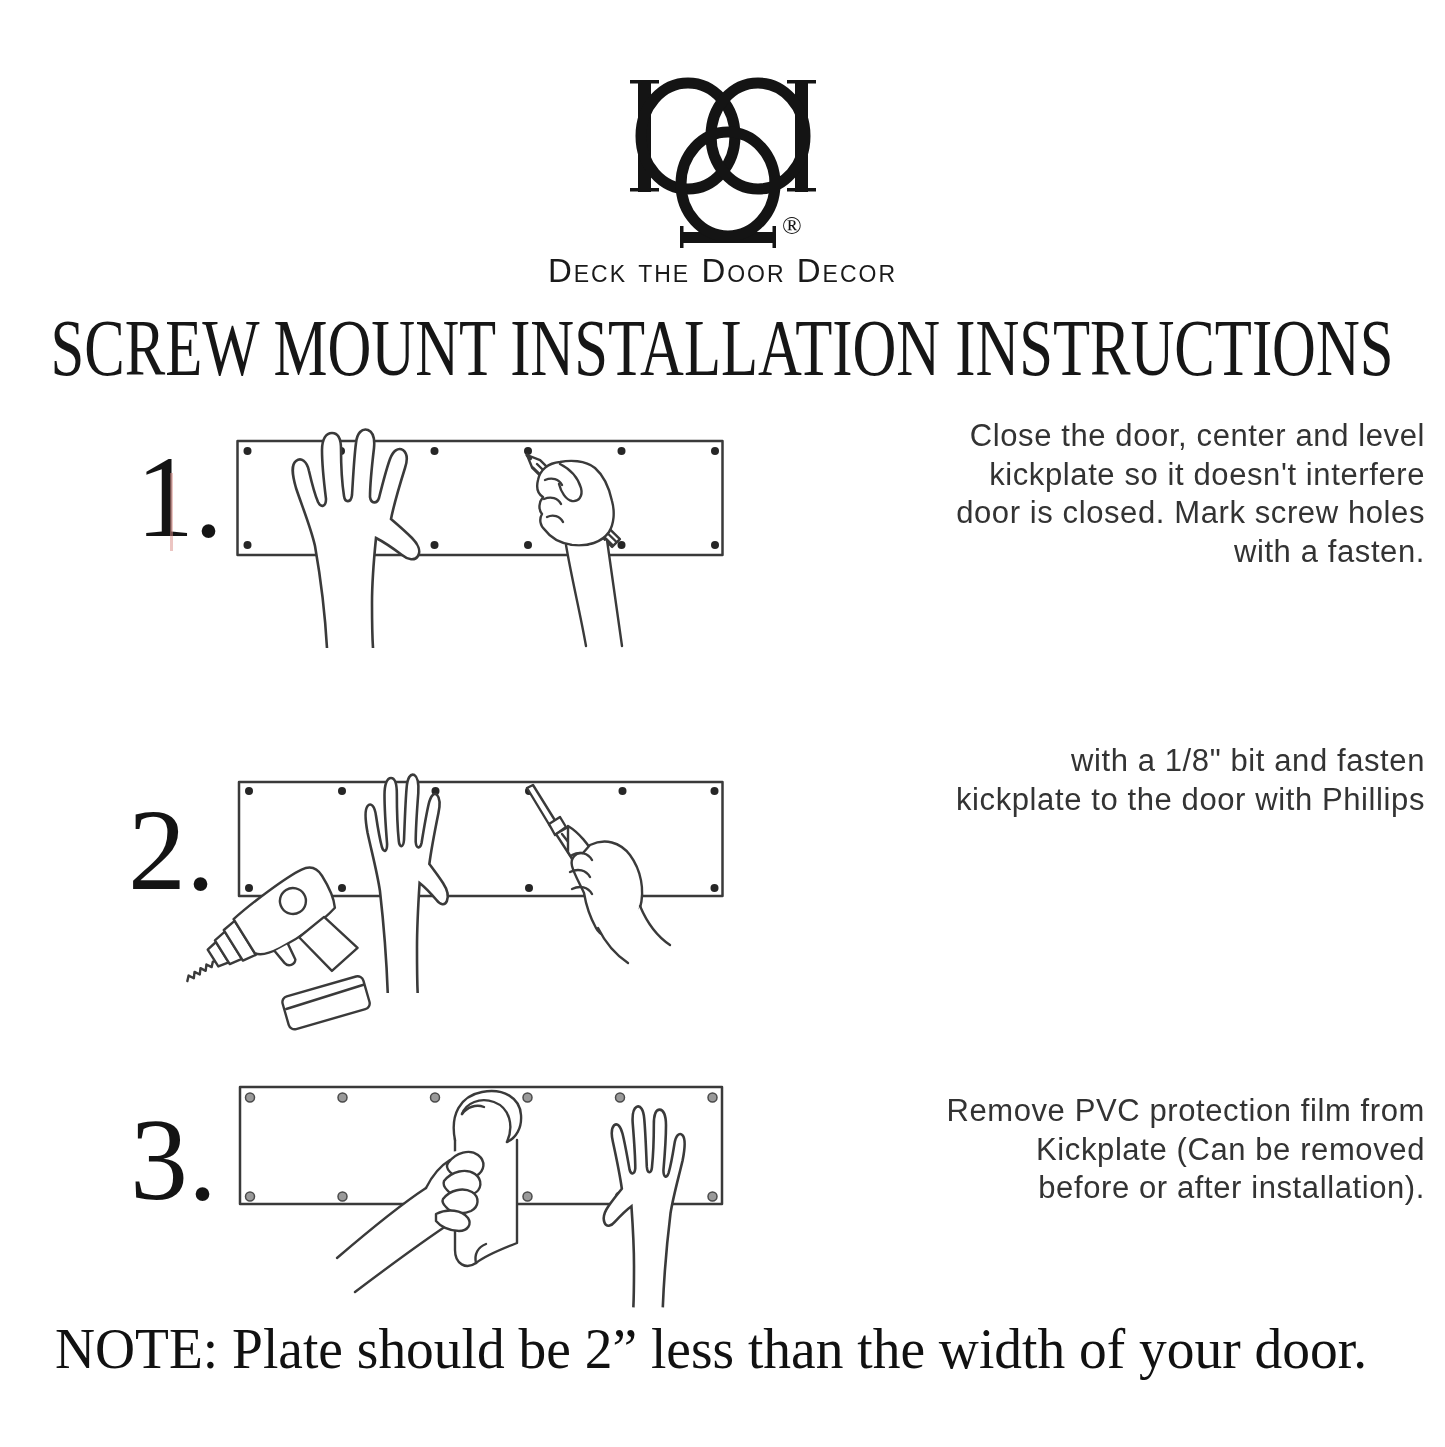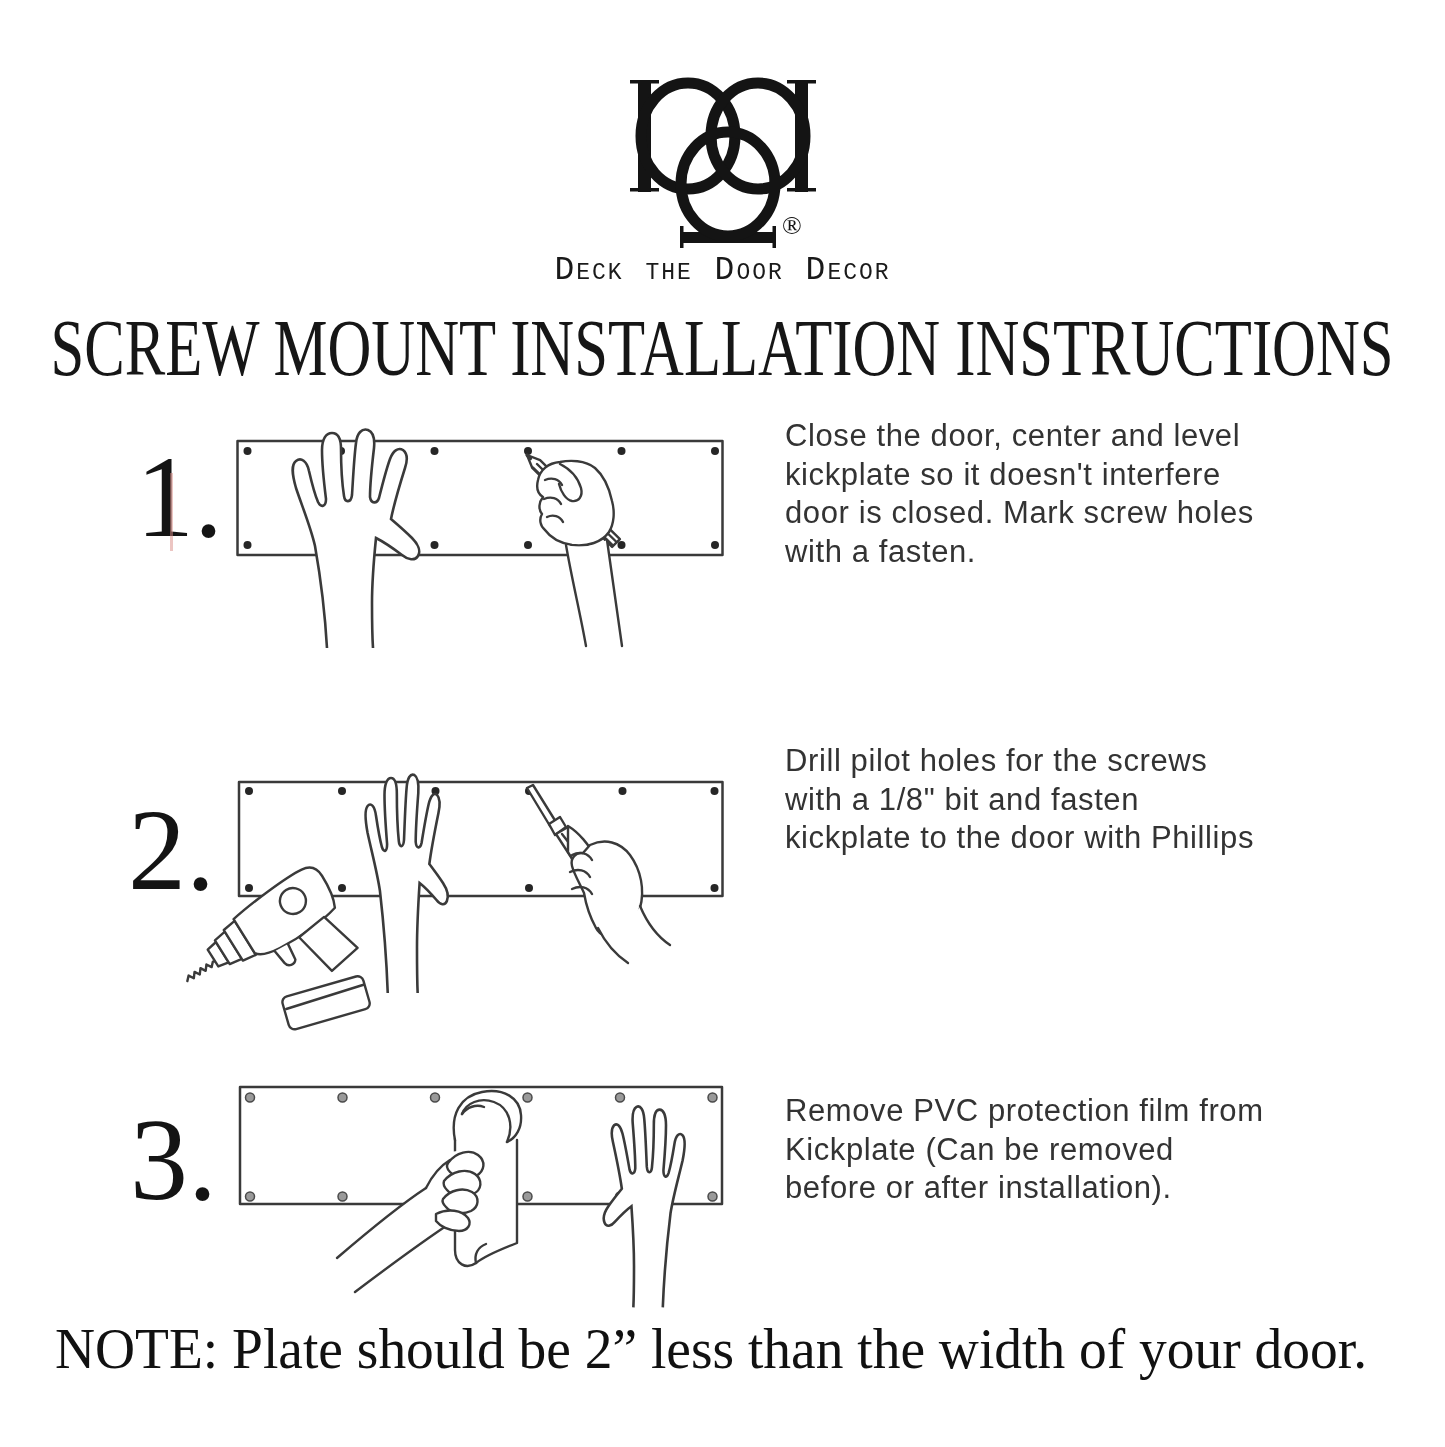--- a/index.html
+++ b/index.html
@@ -1,26 +1,26 @@
 <!DOCTYPE html>
 <html><head>
 <meta charset="utf-8">
 <style>
   html,body{margin:0;padding:0;background:#fff;}
   .page{position:relative;width:1445px;height:1447px;background:#ffffff;overflow:hidden;
         font-family:"Liberation Sans",sans-serif;color:#222;}
   .abs{position:absolute;}
   .brand-name{position:absolute;left:0;right:0;top:252px;text-align:center;
-      font-family:Liberation Mono, monospace;font-variant:small-caps;
+      font-family:Liberation Sans, sans-serif;font-variant:small-caps;
       font-size:33px;letter-spacing:2px;color:#1a1a1a;}
   .step-number{position:absolute;font-family:"Liberation Serif",serif;
       font-size:116px;line-height:1;color:#141414;}
   .step-text{position:absolute;width:640px;font-size:31px;line-height:38.6px;
       letter-spacing:0.6px;color:#333;}
-  .step-text .ln{white-space:nowrap;}
+  .step-text .ln{white-space:nowrap;text-align:right;}
   .fig{position:absolute;}
   .fig path,.fig rect,.fig circle,.fig line,.fig polygon,.fig ellipse{
       stroke-linejoin:round;stroke-linecap:round;}
   .artifact{position:absolute;left:170px;top:473px;width:2.5px;height:78px;
       background:#d98c85;opacity:.5;}
   svg text{font-family:"Liberation Serif",serif;}
 </style>
 </head>
 <body>
 
@@ -173,21 +173,20 @@
       <path d="M570,872 C578,868 586,870 590,877" fill="none"></path>
       <path d="M572,889 C580,885 588,887 592,894" fill="none"></path>
       <path d="M598,928 C606,944 616,955 628,963 L670,945 C656,932 646,920 640,906
                C632,922 614,934 598,928 Z" stroke="none"></path>
       <path d="M598,928 C606,944 616,955 628,963" fill="none"></path>
       <path d="M640,906 C648,925 658,937 670,945" fill="none"></path>
     </g>
   </svg>
 
   <div class="step-text" style="left:785px;top:742px">
-    <div class="ln">Drill pilot holes for the screws</div>
     <div class="ln">with a 1/8" bit and fasten</div>
     <div class="ln">kickplate to the door with Phillips</div>
   </div>
 
   <div class="step-number" style="left:130px;top:1102px">3.</div>
 
   <svg class="fig" style="left:130px;top:1068px" width="644" height="252" viewBox="130 1068 644 252">
     <g>
       <rect x="240" y="1087" width="482" height="117" fill="#fff" stroke="#3a3a3a" stroke-width="2.5"></rect>
       <g fill="#9a9a9a" stroke="#4a4a4a" stroke-width="1.5">

